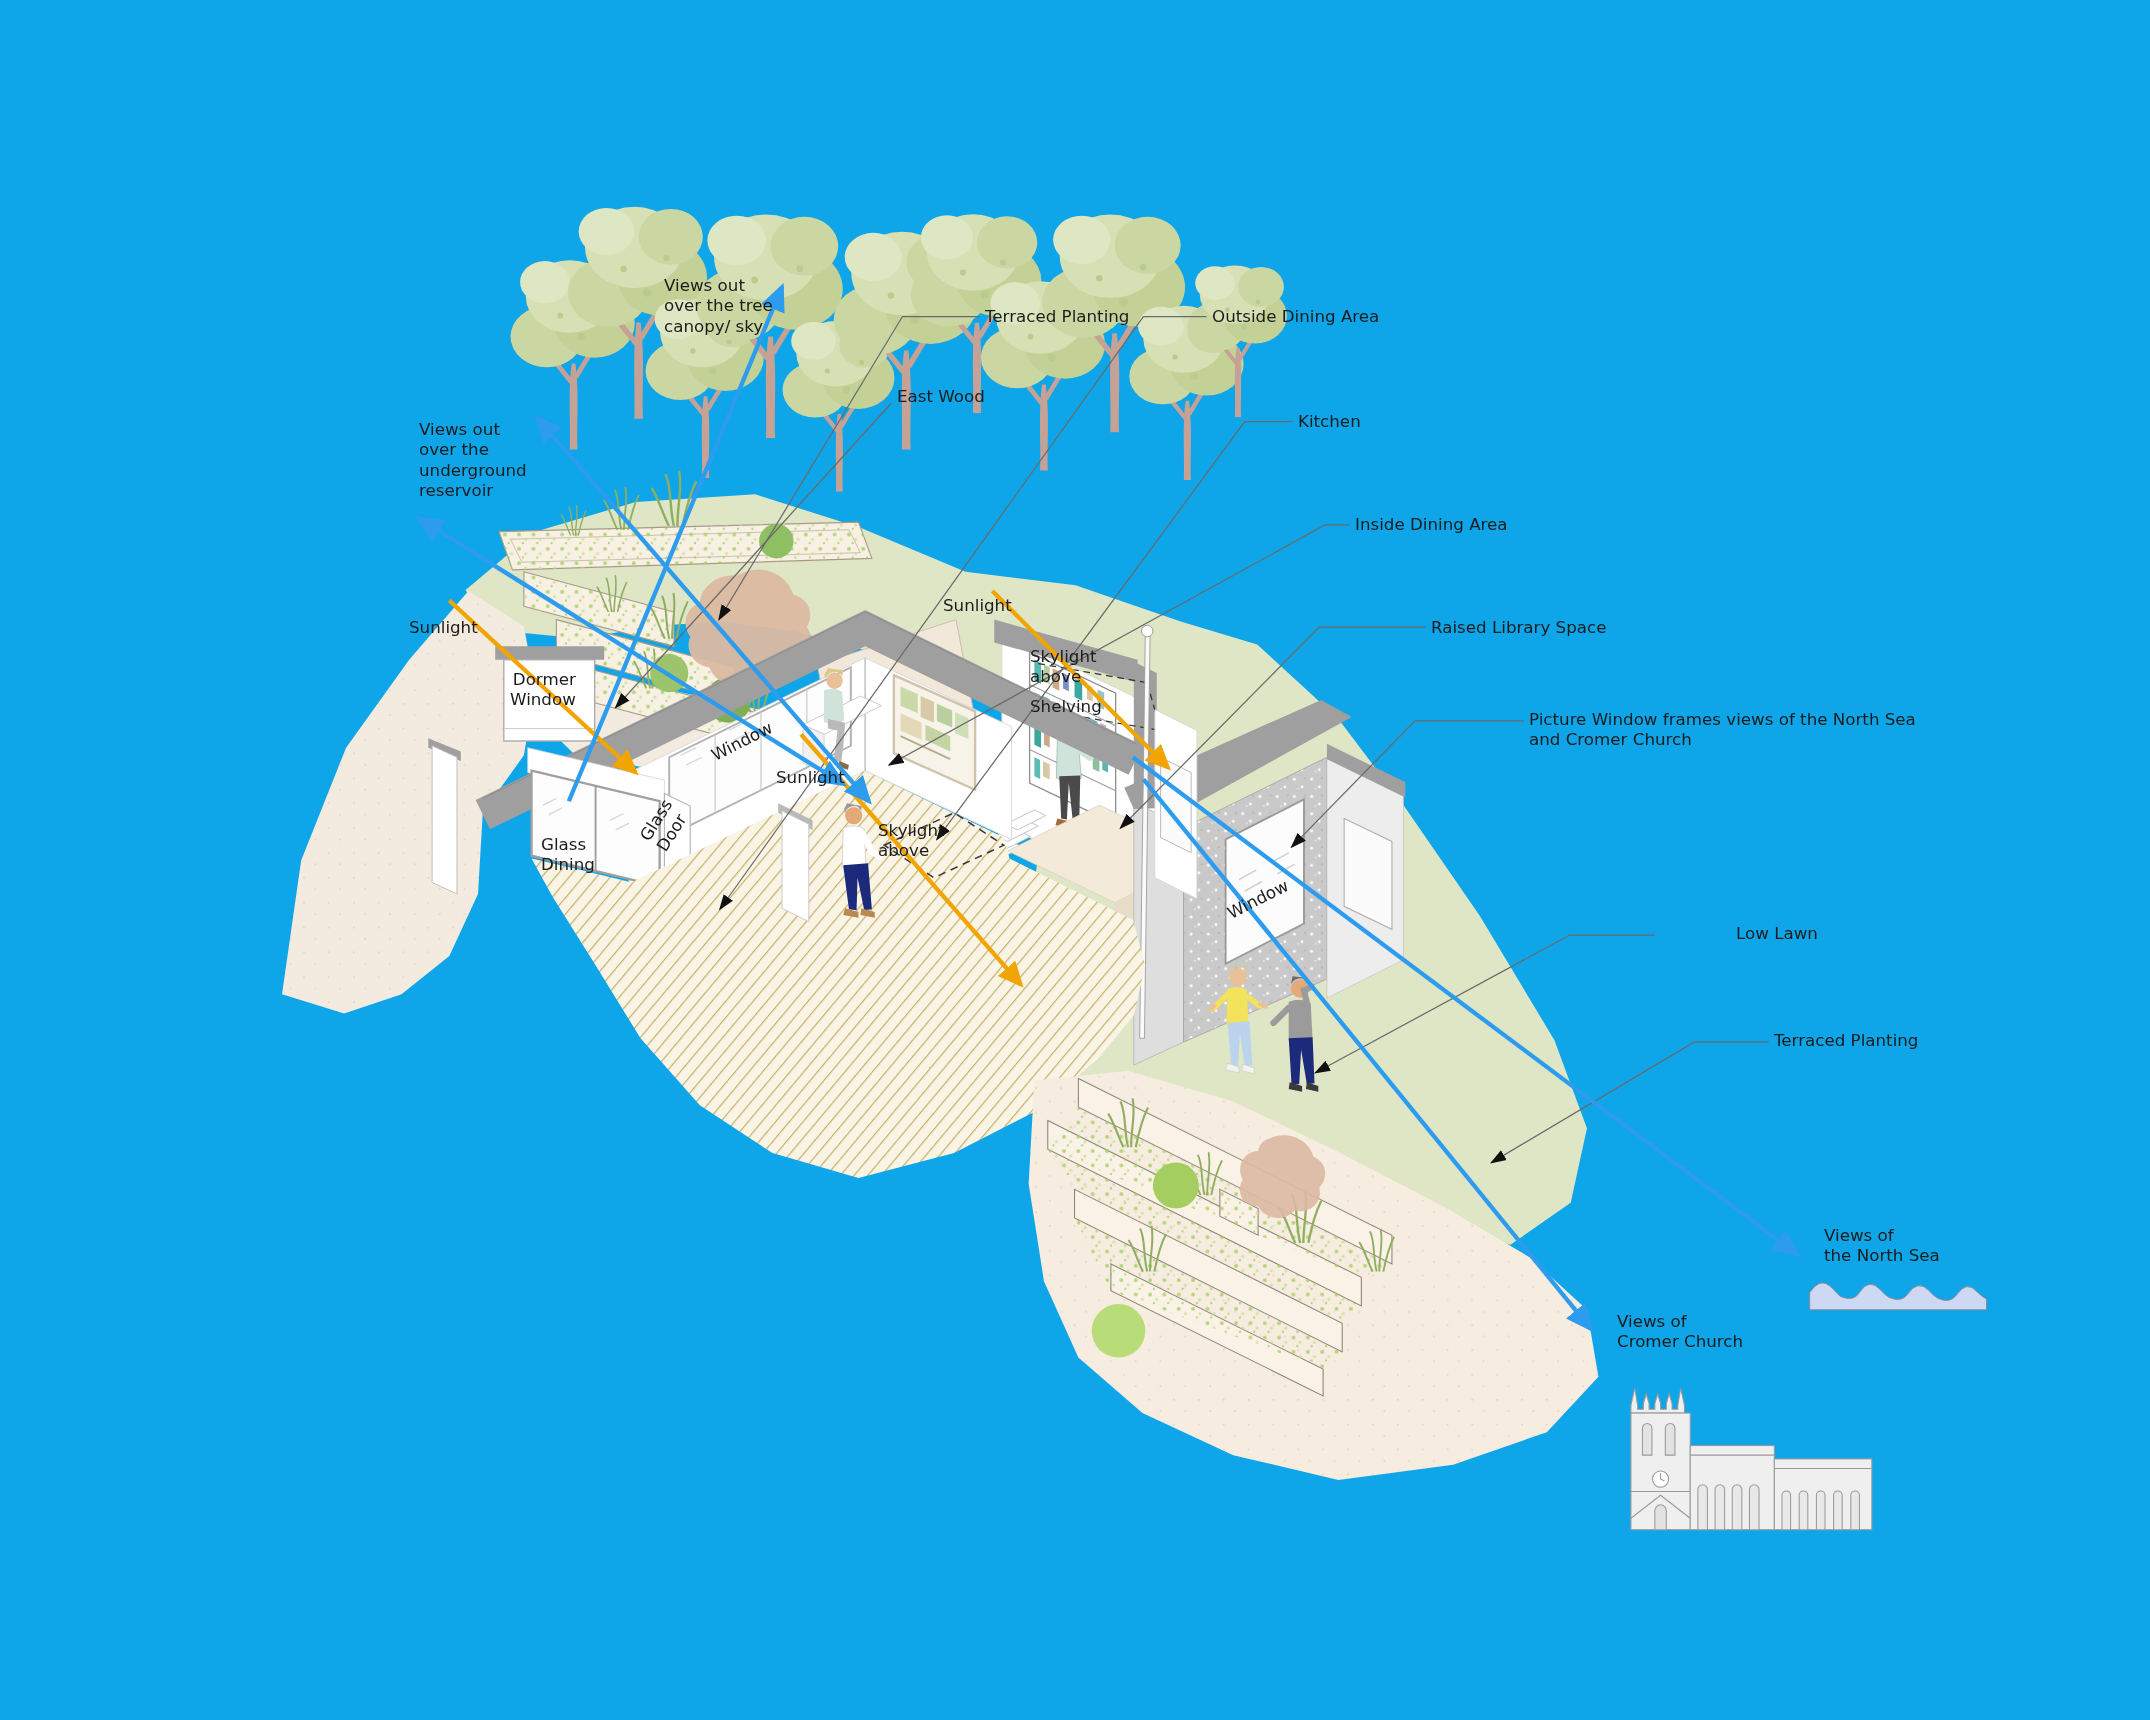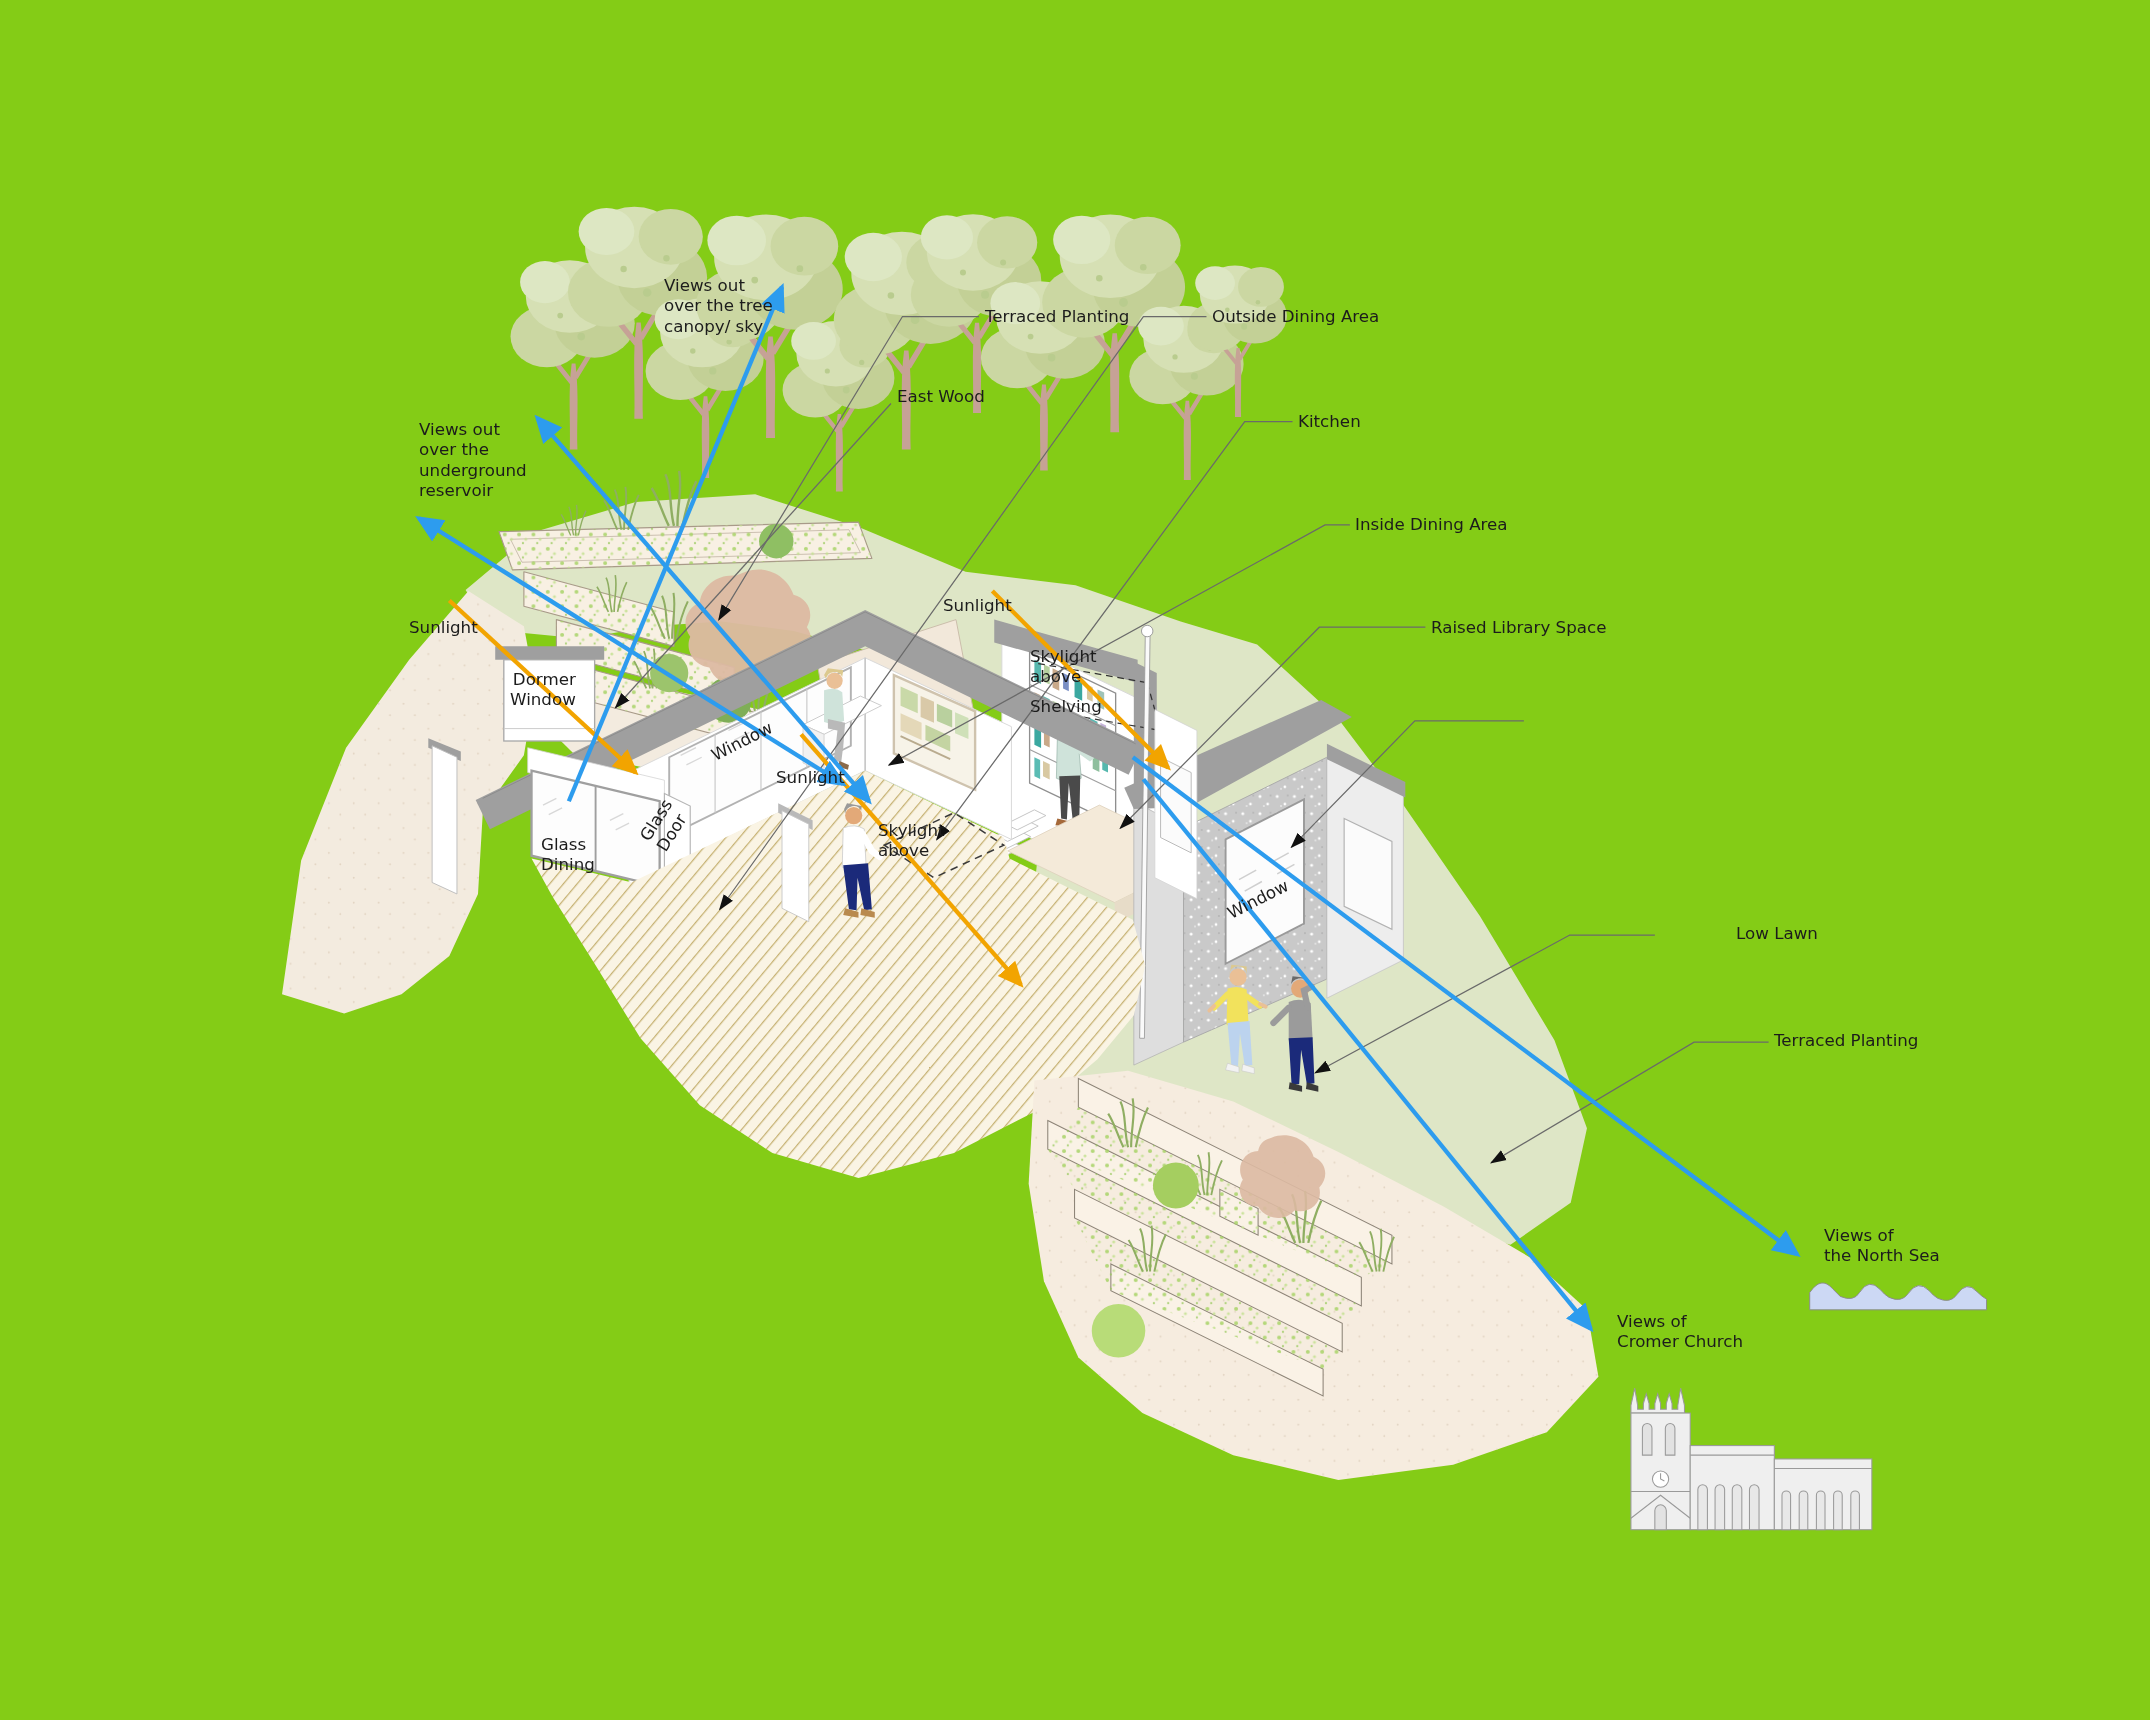--- a/index.html
+++ b/index.html
@@ -1,16 +1,16 @@
 <!DOCTYPE html>
 <html><head>
 <meta charset="utf-8">
 <style>
   html,body{margin:0;padding:0;background:#ffffff;}
-  #stage{position:relative;width:2151px;height:1721px;background:#84cc16;overflow:hidden;
+  #stage{position:relative;width:2151px;height:1721px;background:#0ea5e9;overflow:hidden;
          font-family:"DejaVu Sans","Liberation Sans",sans-serif;}
   #scene{position:absolute;left:0;top:0;}
   .lbl{position:absolute;font-size:16.7px;line-height:1.22;color:#1c1c1c;white-space:nowrap;}
   .lbl.center{}
   .rot{transform-origin:center center;}
 </style>
 </head>
 <body>
 
 <div id="stage">
@@ -356,20 +356,24 @@
   <div>over the</div>
   <div>underground</div>
   <div>reservoir</div>
 </div>
 <div class="lbl" style="left:985px;top:306px;">Terraced Planting</div>
 <div class="lbl" style="left:1212px;top:306px;">Outside Dining Area</div>
 <div class="lbl" style="left:897px;top:386px;">East Wood</div>
 <div class="lbl" style="left:1298px;top:411px;">Kitchen</div>
 <div class="lbl" style="left:1355px;top:514px;">Inside Dining Area</div>
 <div class="lbl" style="left:1431px;top:617px;text-align:right;">Raised Library Space</div>
+<div class="lbl" style="left:1529px;top:709px;">
+  <div>Picture Window frames views of the North Sea</div>
+  <div>and Cromer Church</div>
+</div>
 <div class="lbl" style="left:1720px;top:923px;margin-left:16px;">Low Lawn</div>
 <div class="lbl" style="left:1774px;top:1030px;">Terraced Planting</div>
 <div class="lbl" style="left:1824px;top:1225px;">
   <div>Views of</div>
   <div>the North Sea</div>
 </div>
 <div class="lbl" style="left:1617px;top:1311px;">
   <div>Views of</div>
   <div>Cromer Church</div>
 </div>

